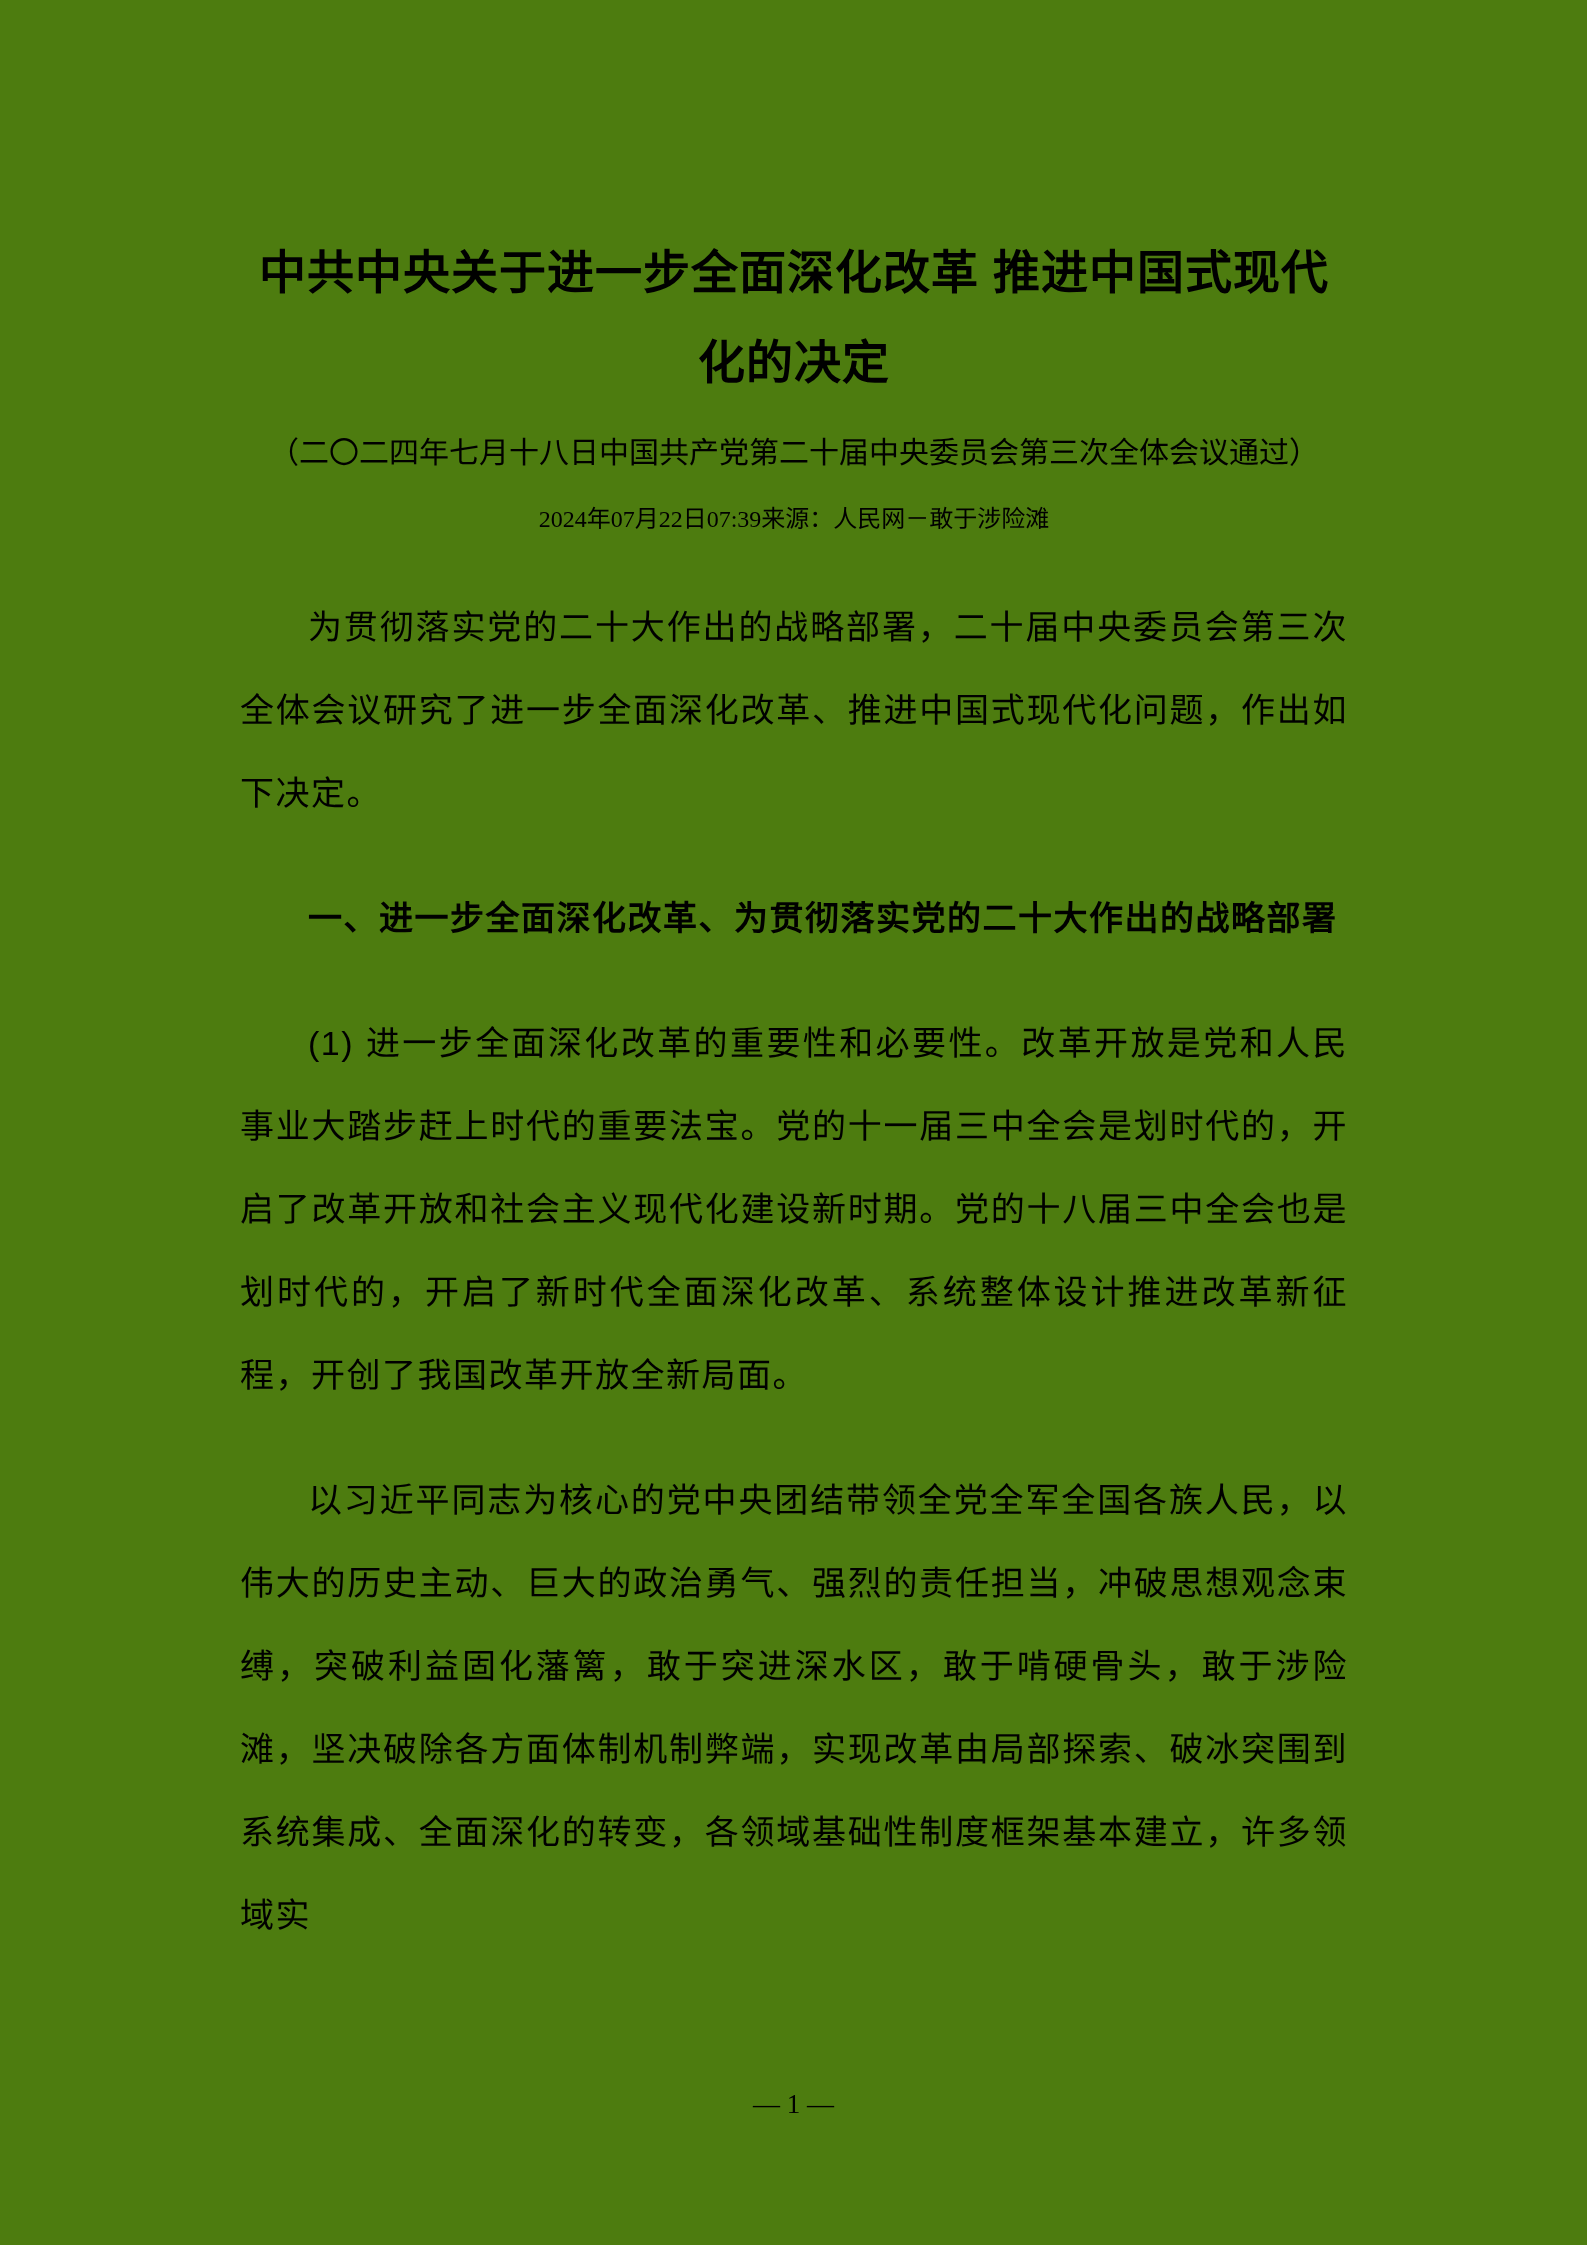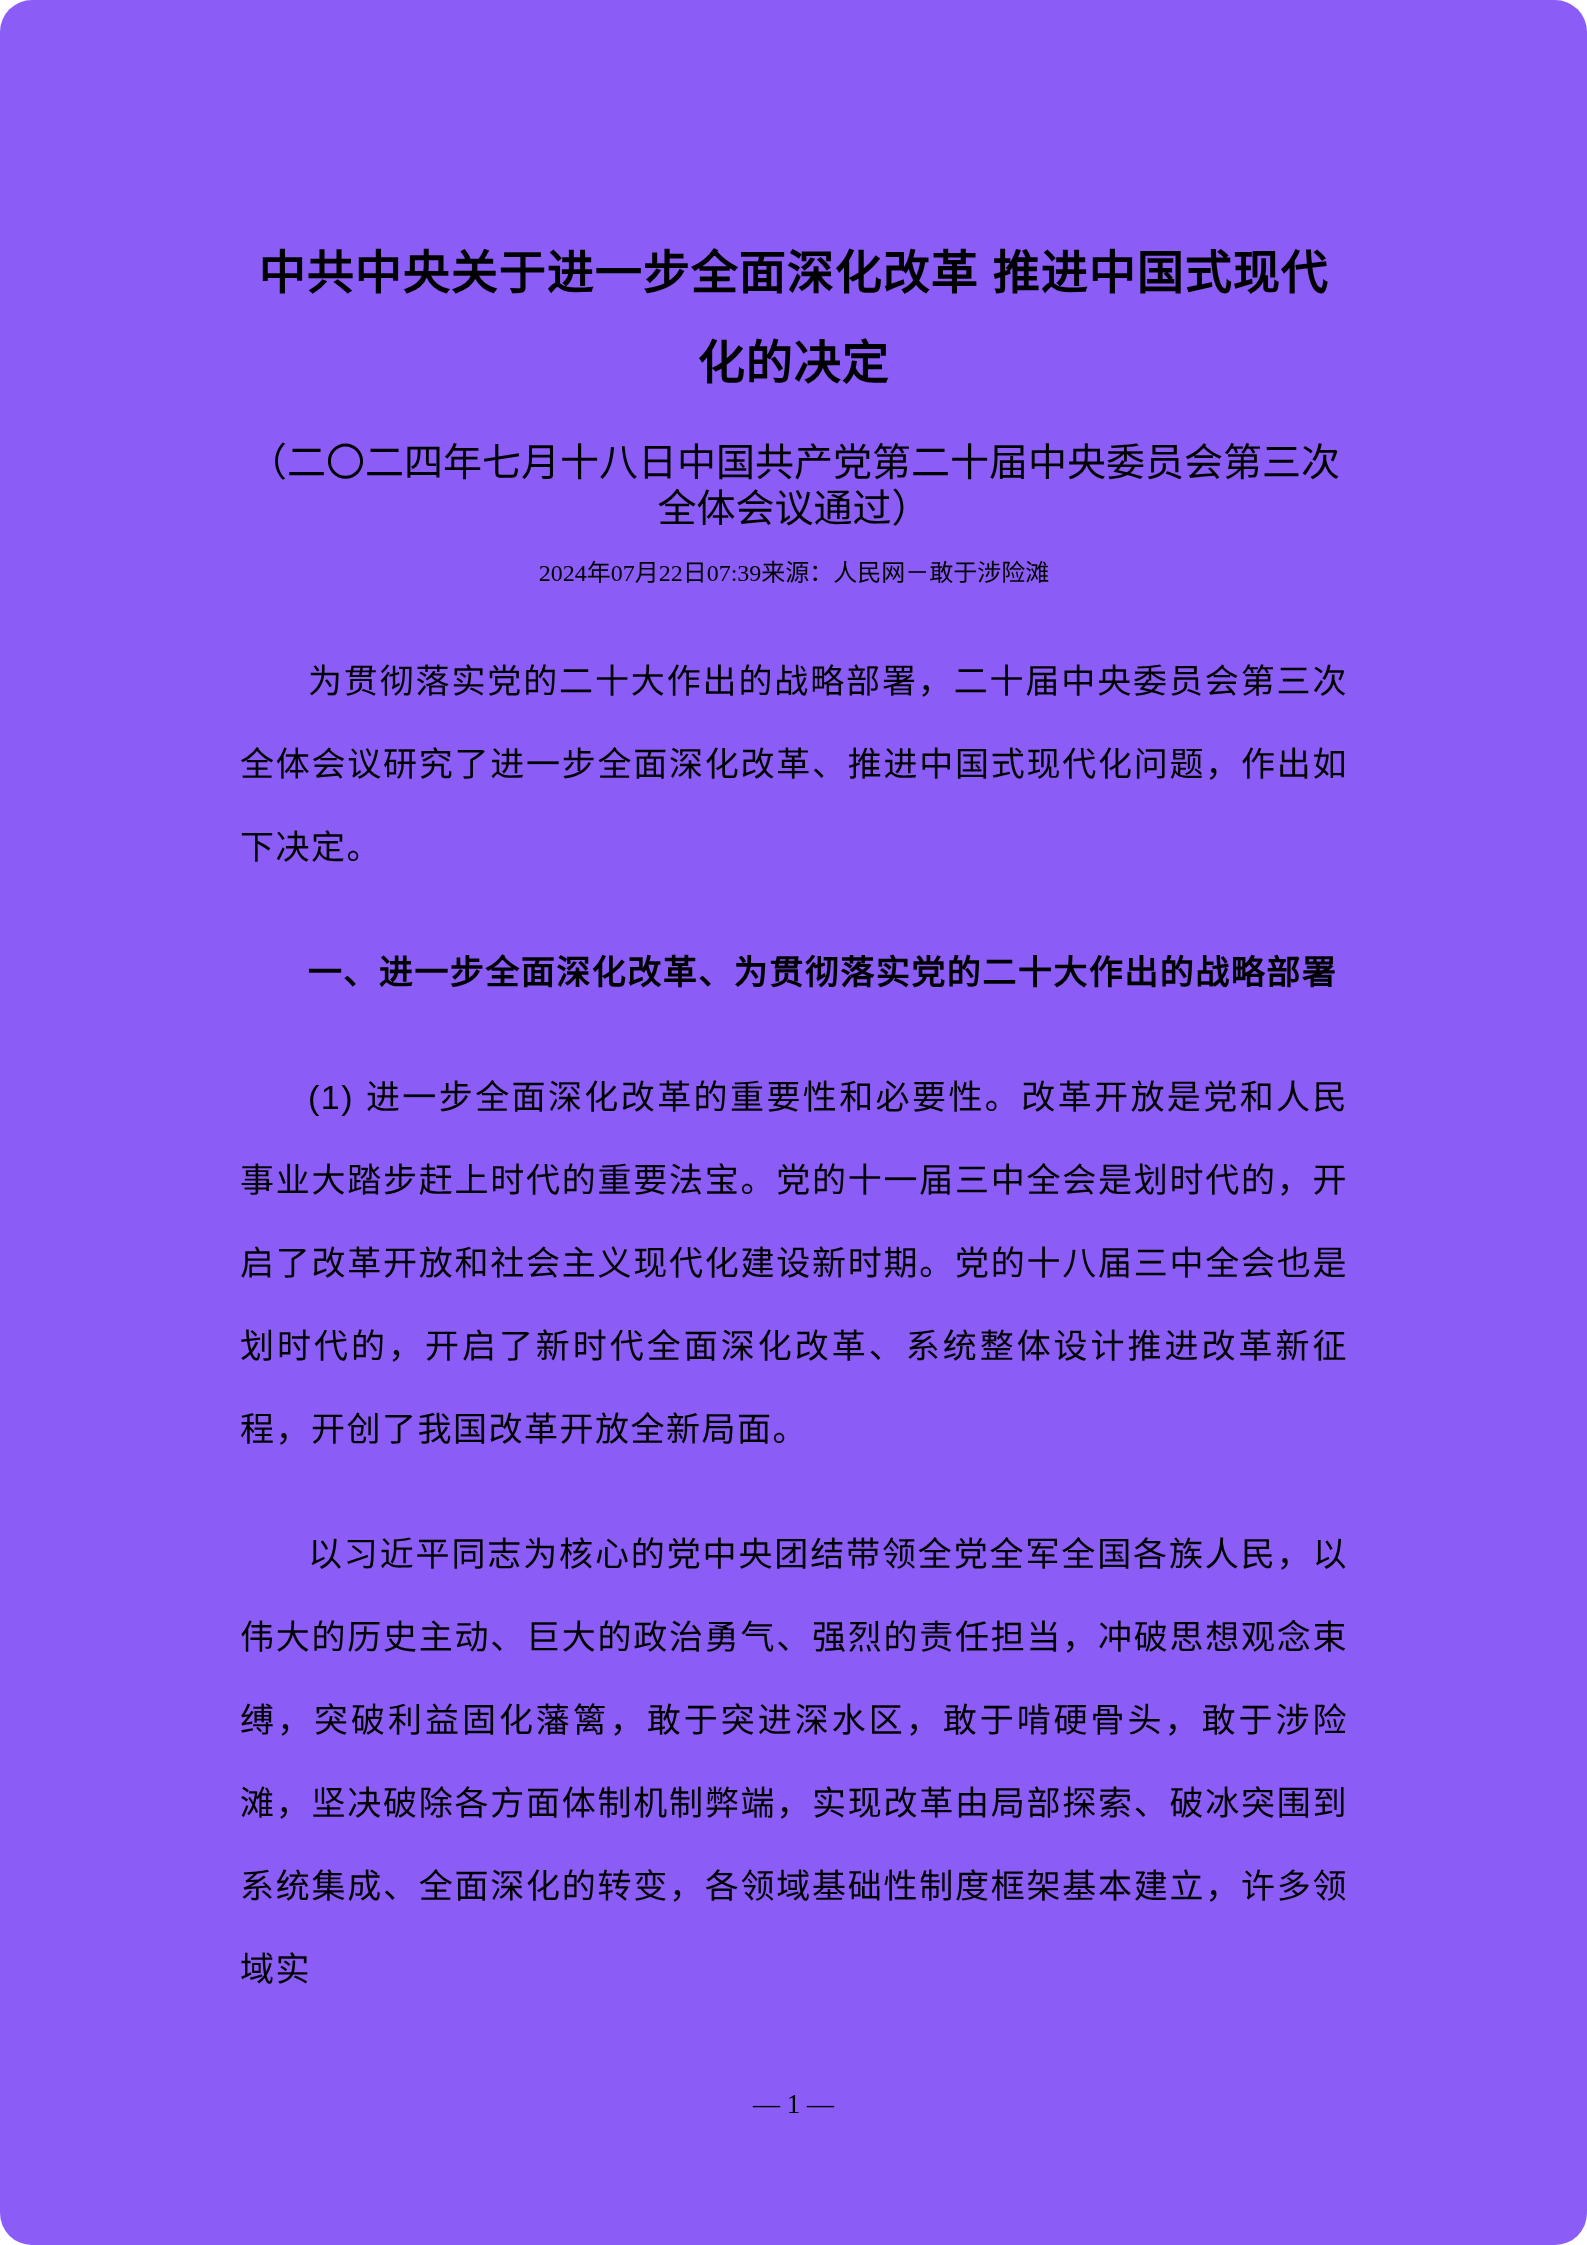--- a/index.html
+++ b/index.html
@@ -2,45 +2,44 @@
 <html lang="zh-CN"><head>
 <meta charset="utf-8">
 <style>
   * { margin: 0; padding: 0; box-sizing: border-box; }
   html, body { background: #ffffff; }
   .page {
     position: relative;
     width: 1587px;
     height: 2245px;
     margin: 0 auto;
-    background: #8b5cf6;
+    background: #4d7c0f;
     color: #000000;
     overflow: hidden;
-    border-radius: 32px;
   }
   .content {
     position: absolute;
     left: 240px;
     top: 0;
     width: 1108px;
   }
   .doc-title {
     margin-top: 228px;
     font-family: "Liberation Sans", sans-serif;
     font-weight: bold;
     font-size: 47px;
     line-height: 90px;
     letter-spacing: 1px;
     text-align: center;
   }
   .doc-subtitle {
-    margin-top: 32px;
-    font-family: Liberation Serif, serif;
+    margin-top: 24px;
+    font-family: Liberation Mono, monospace;
     font-weight: normal;
-    font-size: 39px;
+    font-size: 30px;
     line-height: 46px;
     text-align: center;
   }
   .meta-line {
     margin-top: 24px;
     font-family: "Liberation Serif", serif;
     font-size: 24px;
     line-height: 34px;
     text-align: center;
     white-space: nowrap;

